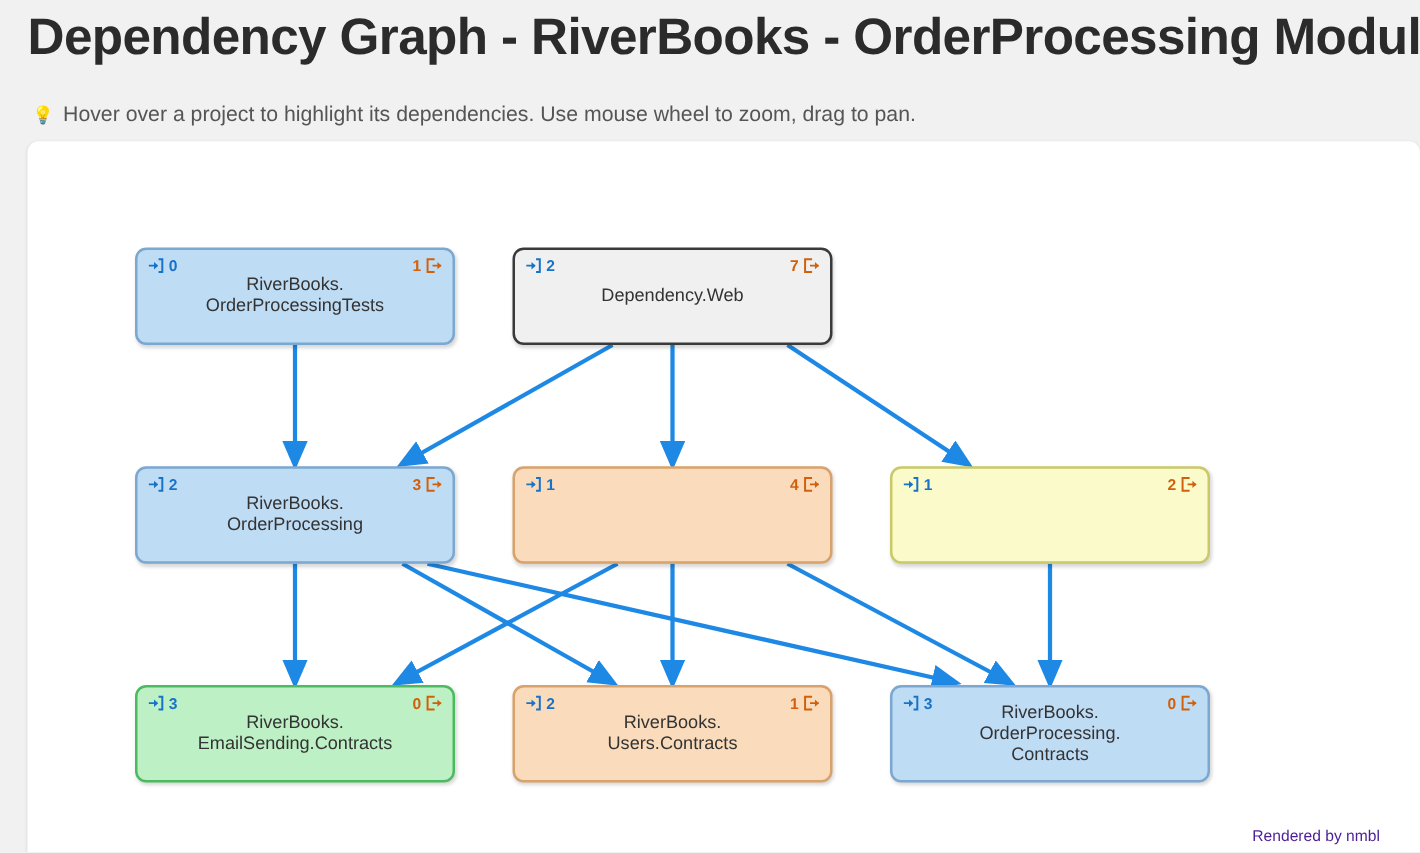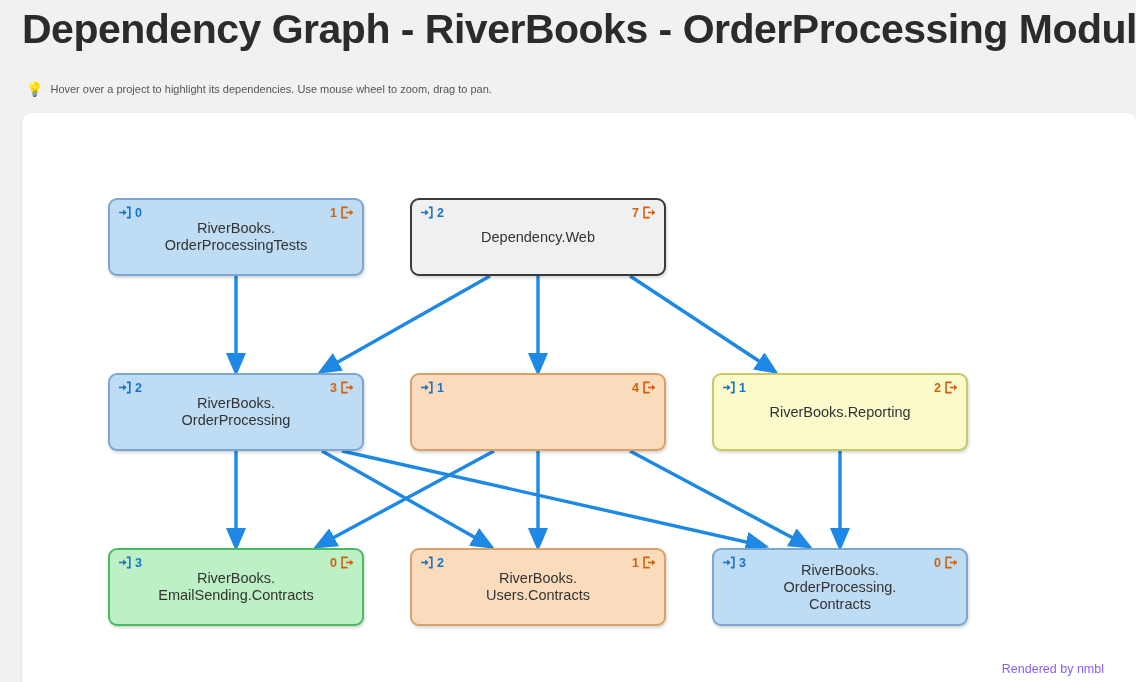--- a/index.html
+++ b/index.html
@@ -33,21 +33,21 @@
     top: 82px;
     display: flex;
     align-items: center;
     gap: 7px;
   }
   #hint-icon {
     font-size: 14px;
     line-height: 1;
   }
   #hint-text {
-    font-size: 11px;
+    font-size: 17px;
     color: #555555;
   }
   #graph-panel {
     position: absolute;
     left: 22px;
     top: 113px;
     width: 1114px;
     height: 569px;
     background: #ffffff;
     border-radius: 9px 9px 0 0;
@@ -103,21 +103,21 @@
     right: 7px;
     color: #d2600b;
     flex-direction: row;
   }
   .badge svg { display: block; }
   #footer-credit {
     position: absolute;
     right: 32px;
     bottom: 6px;
     font-size: 12.5px;
-    color: #8b5cf6;
+    color: #4c1d95;
   }
 </style>
 </head>
 <body>
 
 <div id="app">
 
   <div id="page-title">Dependency Graph - RiverBooks - OrderProcessing Module</div>
 
   <div id="hint-row">
@@ -235,21 +235,20 @@
               <span>1</span>
             </div>
             <div class="badge badge-out">
               <span>2</span>
               <svg width="15" height="15" viewBox="0 0 16 16">
                 <path d="M8.2 2.5h-6v11h6" fill="none" stroke="#d2600b" stroke-width="1.7"></path>
                 <path d="M6.4 8h7.4" stroke="#d2600b" stroke-width="1.7"></path>
                 <path d="M10.6 4.9 L14 8 L10.6 11.1 Z" fill="#d2600b"></path>
               </svg>
             </div>
-            <div class="node-label">RiverBooks.Reporting</div>
           </div>
           <div class="node" style="left: 86px; top: 435px; width: 256px; height: 78px; background: rgb(189, 240, 196); border-color: rgb(76, 187, 95);">
             <div class="badge badge-in">
               <svg width="15" height="15" viewBox="0 0 16 16">
                 <path d="M10.5 2.5h3.2v11h-3.2" fill="none" stroke="#1673c8" stroke-width="1.7"></path>
                 <path d="M2.2 8h7.2" stroke="#1673c8" stroke-width="1.7"></path>
                 <path d="M6.6 4.8 L10.2 8 L6.6 11.2 Z" fill="#1673c8"></path>
               </svg>
               <span>3</span>
             </div>

